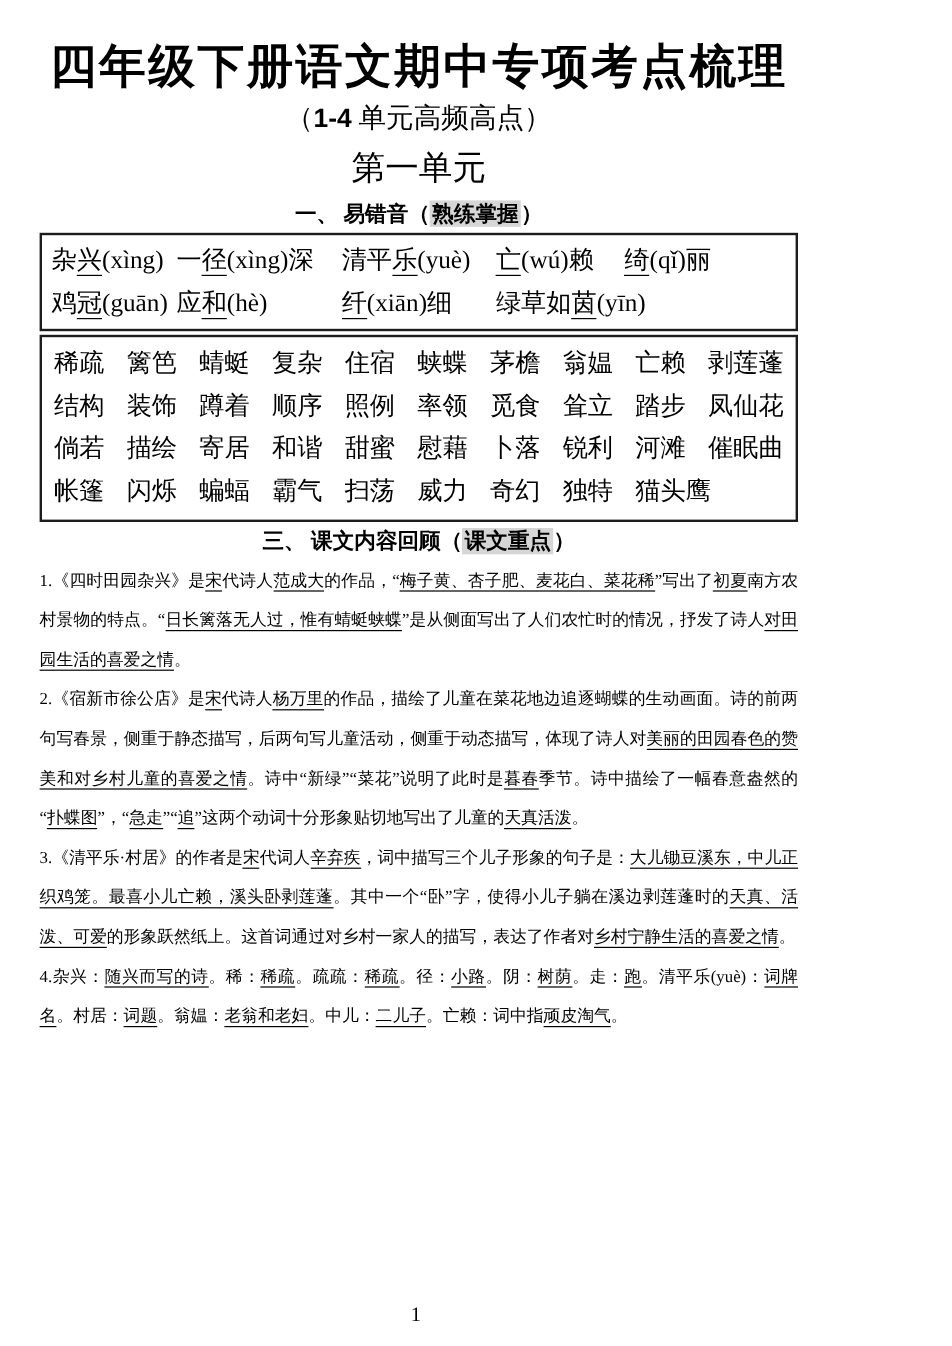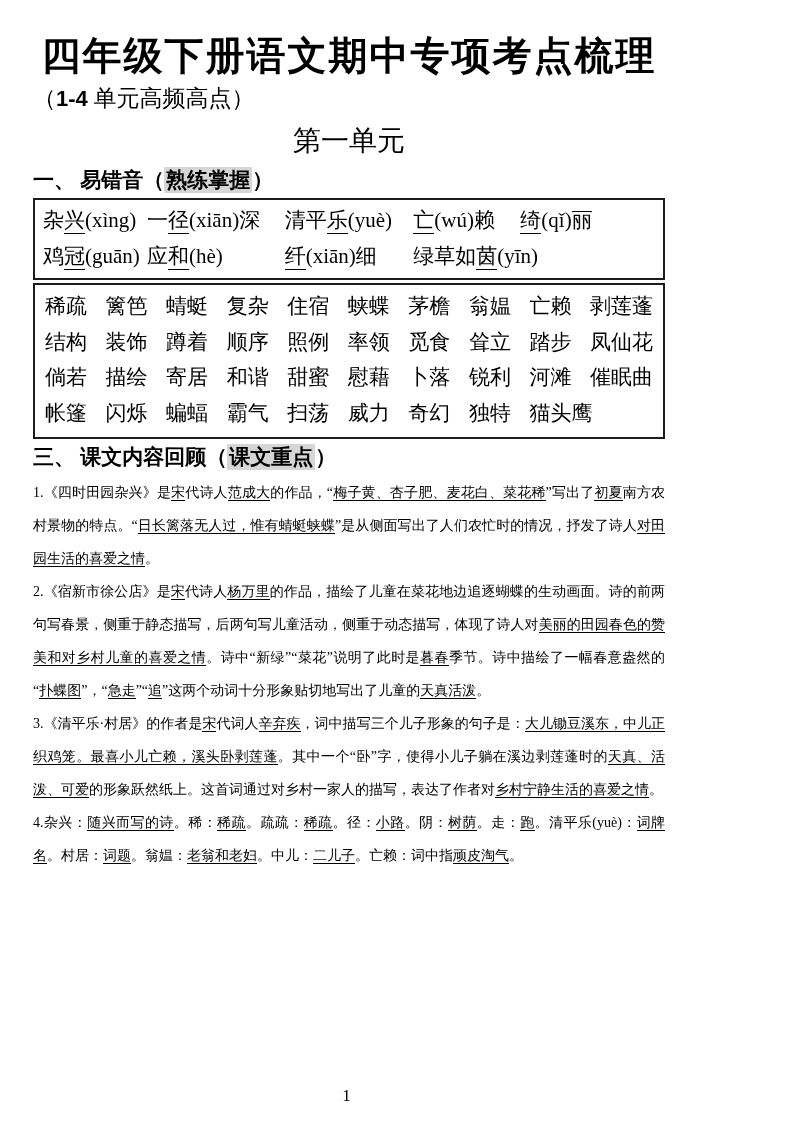--- a/index.html
+++ b/index.html
@@ -10,24 +10,24 @@
     box-sizing:border-box;
     padding:26px 28px 0 33px;
     font-family:"Liberation Serif","DejaVu Serif",serif;
     color:#000;
     overflow:hidden;
   }
   .title{
     font-size:39px;font-weight:700;text-align:center;
     letter-spacing:2px;margin:6px 0 4px 0;line-height:1.25;
   }
-  .subtitle{font-size:23px;line-height:1.2;}
+  .subtitle{font-size:23px;text-align:center;line-height:1.2;}
   .subtitle b{font-family:"Liberation Sans","DejaVu Sans",sans-serif;font-size:22px;}
   .unit{font-size:28px;text-align:center;margin:12px 0 8px 0;line-height:1.2;}
-  .sec-h{font-size:21px;font-weight:700;margin:4px 0 4px 0;line-height:1.35;}
+  .sec-h{font-size:18px;font-weight:700;margin:4px 0 4px 0;line-height:1.35;text-align:center;}
   .hl{background:#d6d6d6;padding:1px 2px;}
   .box{border:2px solid #1c1c1c;box-sizing:border-box;}
   .pinyin-grid{
     display:grid;
     grid-template-columns:17% 22.5% 21% 17.5% 22%;
     padding:2px 8px 4px 8px;
     font-size:21px;line-height:36px;
   }
   .pt-cell{white-space:nowrap;}
   .word-grid{margin-top:3px;padding:4px 10px 6px 10px;font-size:21px;}
@@ -49,21 +49,21 @@
   <h1 class="title">四年级下册语文期中专项考点梳理</h1>
 
   <div class="subtitle"><span>（</span><b>1-4</b><span> 单元高频高点）</span></div>
 
   <div class="unit">第一单元</div>
 
   <div class="sec-h"><span>一、 易错音（</span><span class="hl">熟练掌握</span><span>）</span></div>
 
   <div class="box pinyin-grid">
       <div class="pt-cell"><span>杂</span><span class="u">兴</span><span>(xìng)</span></div>
-      <div class="pt-cell"><span>一</span><span class="u">径</span><span>(xiān)深</span></div>
+      <div class="pt-cell"><span>一</span><span class="u">径</span><span>(xìng)深</span></div>
       <div class="pt-cell"><span>清平</span><span class="u">乐</span><span>(yuè)</span></div>
       <div class="pt-cell"><span class="u">亡</span><span>(wú)赖</span></div>
       <div class="pt-cell"><span class="u">绮</span><span>(qǐ)丽</span></div>
       <div class="pt-cell"><span>鸡</span><span class="u">冠</span><span>(guān)</span></div>
       <div class="pt-cell"><span>应</span><span class="u">和</span><span>(hè)</span></div>
       <div class="pt-cell"><span class="u">纤</span><span>(xiān)细</span></div>
       <div class="pt-cell"><span>绿草如</span><span class="u">茵</span><span>(yīn)</span></div>
     </div>
 
 

